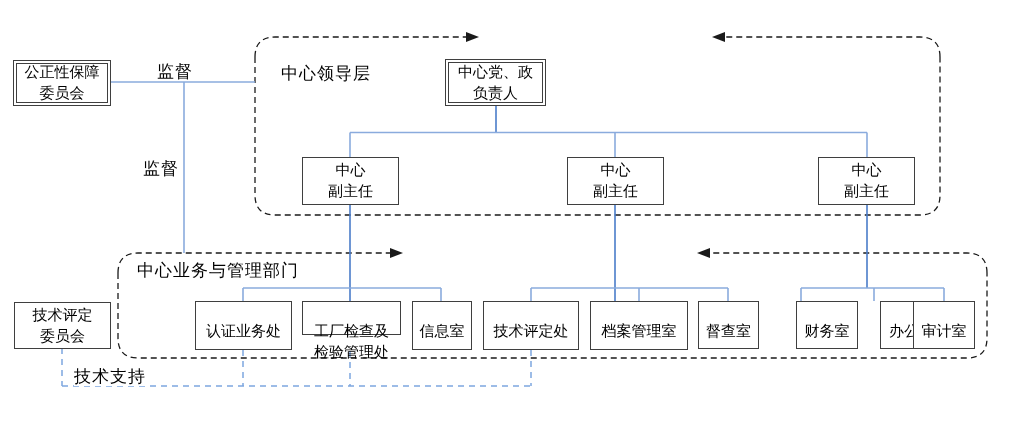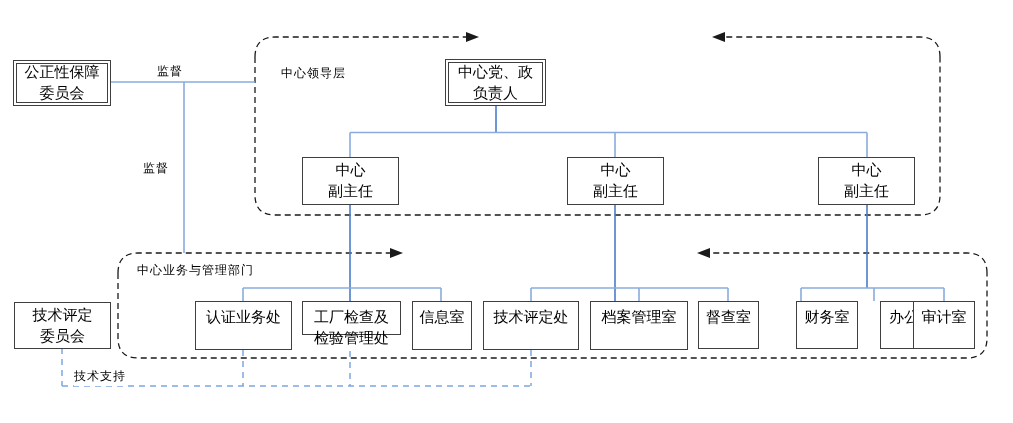--- a/index.html
+++ b/index.html
@@ -35,27 +35,27 @@
     align-items:center;justify-content:center;
     text-align:center;
     font-size:15px;line-height:21px;
     z-index:2;
   }
   .box.double::before{
     content:"";position:absolute;inset:2px;
     border:1px solid var(--box-border);
     pointer-events:none;
   }
-  .box.toppad{justify-content:flex-start;padding-top:5px;}
+  .box.toppad{justify-content:flex-start;padding-top:19px;}
   .lbl{
     position:absolute;
-    font-size:12px;letter-spacing:1px;
+    font-size:17px;letter-spacing:1px;
     white-space:nowrap;
     background:var(--bg);
-    z-index:3;line-height:18px;font-family:Liberation Mono, monospace;
+    z-index:3;line-height:18px;
   }
 </style>
 </head>
 <body>
 
 <div id="canvas">
 
   <svg id="wires" viewBox="0 0 1013 423" xmlns="http://www.w3.org/2000/svg">
 
     <g>

